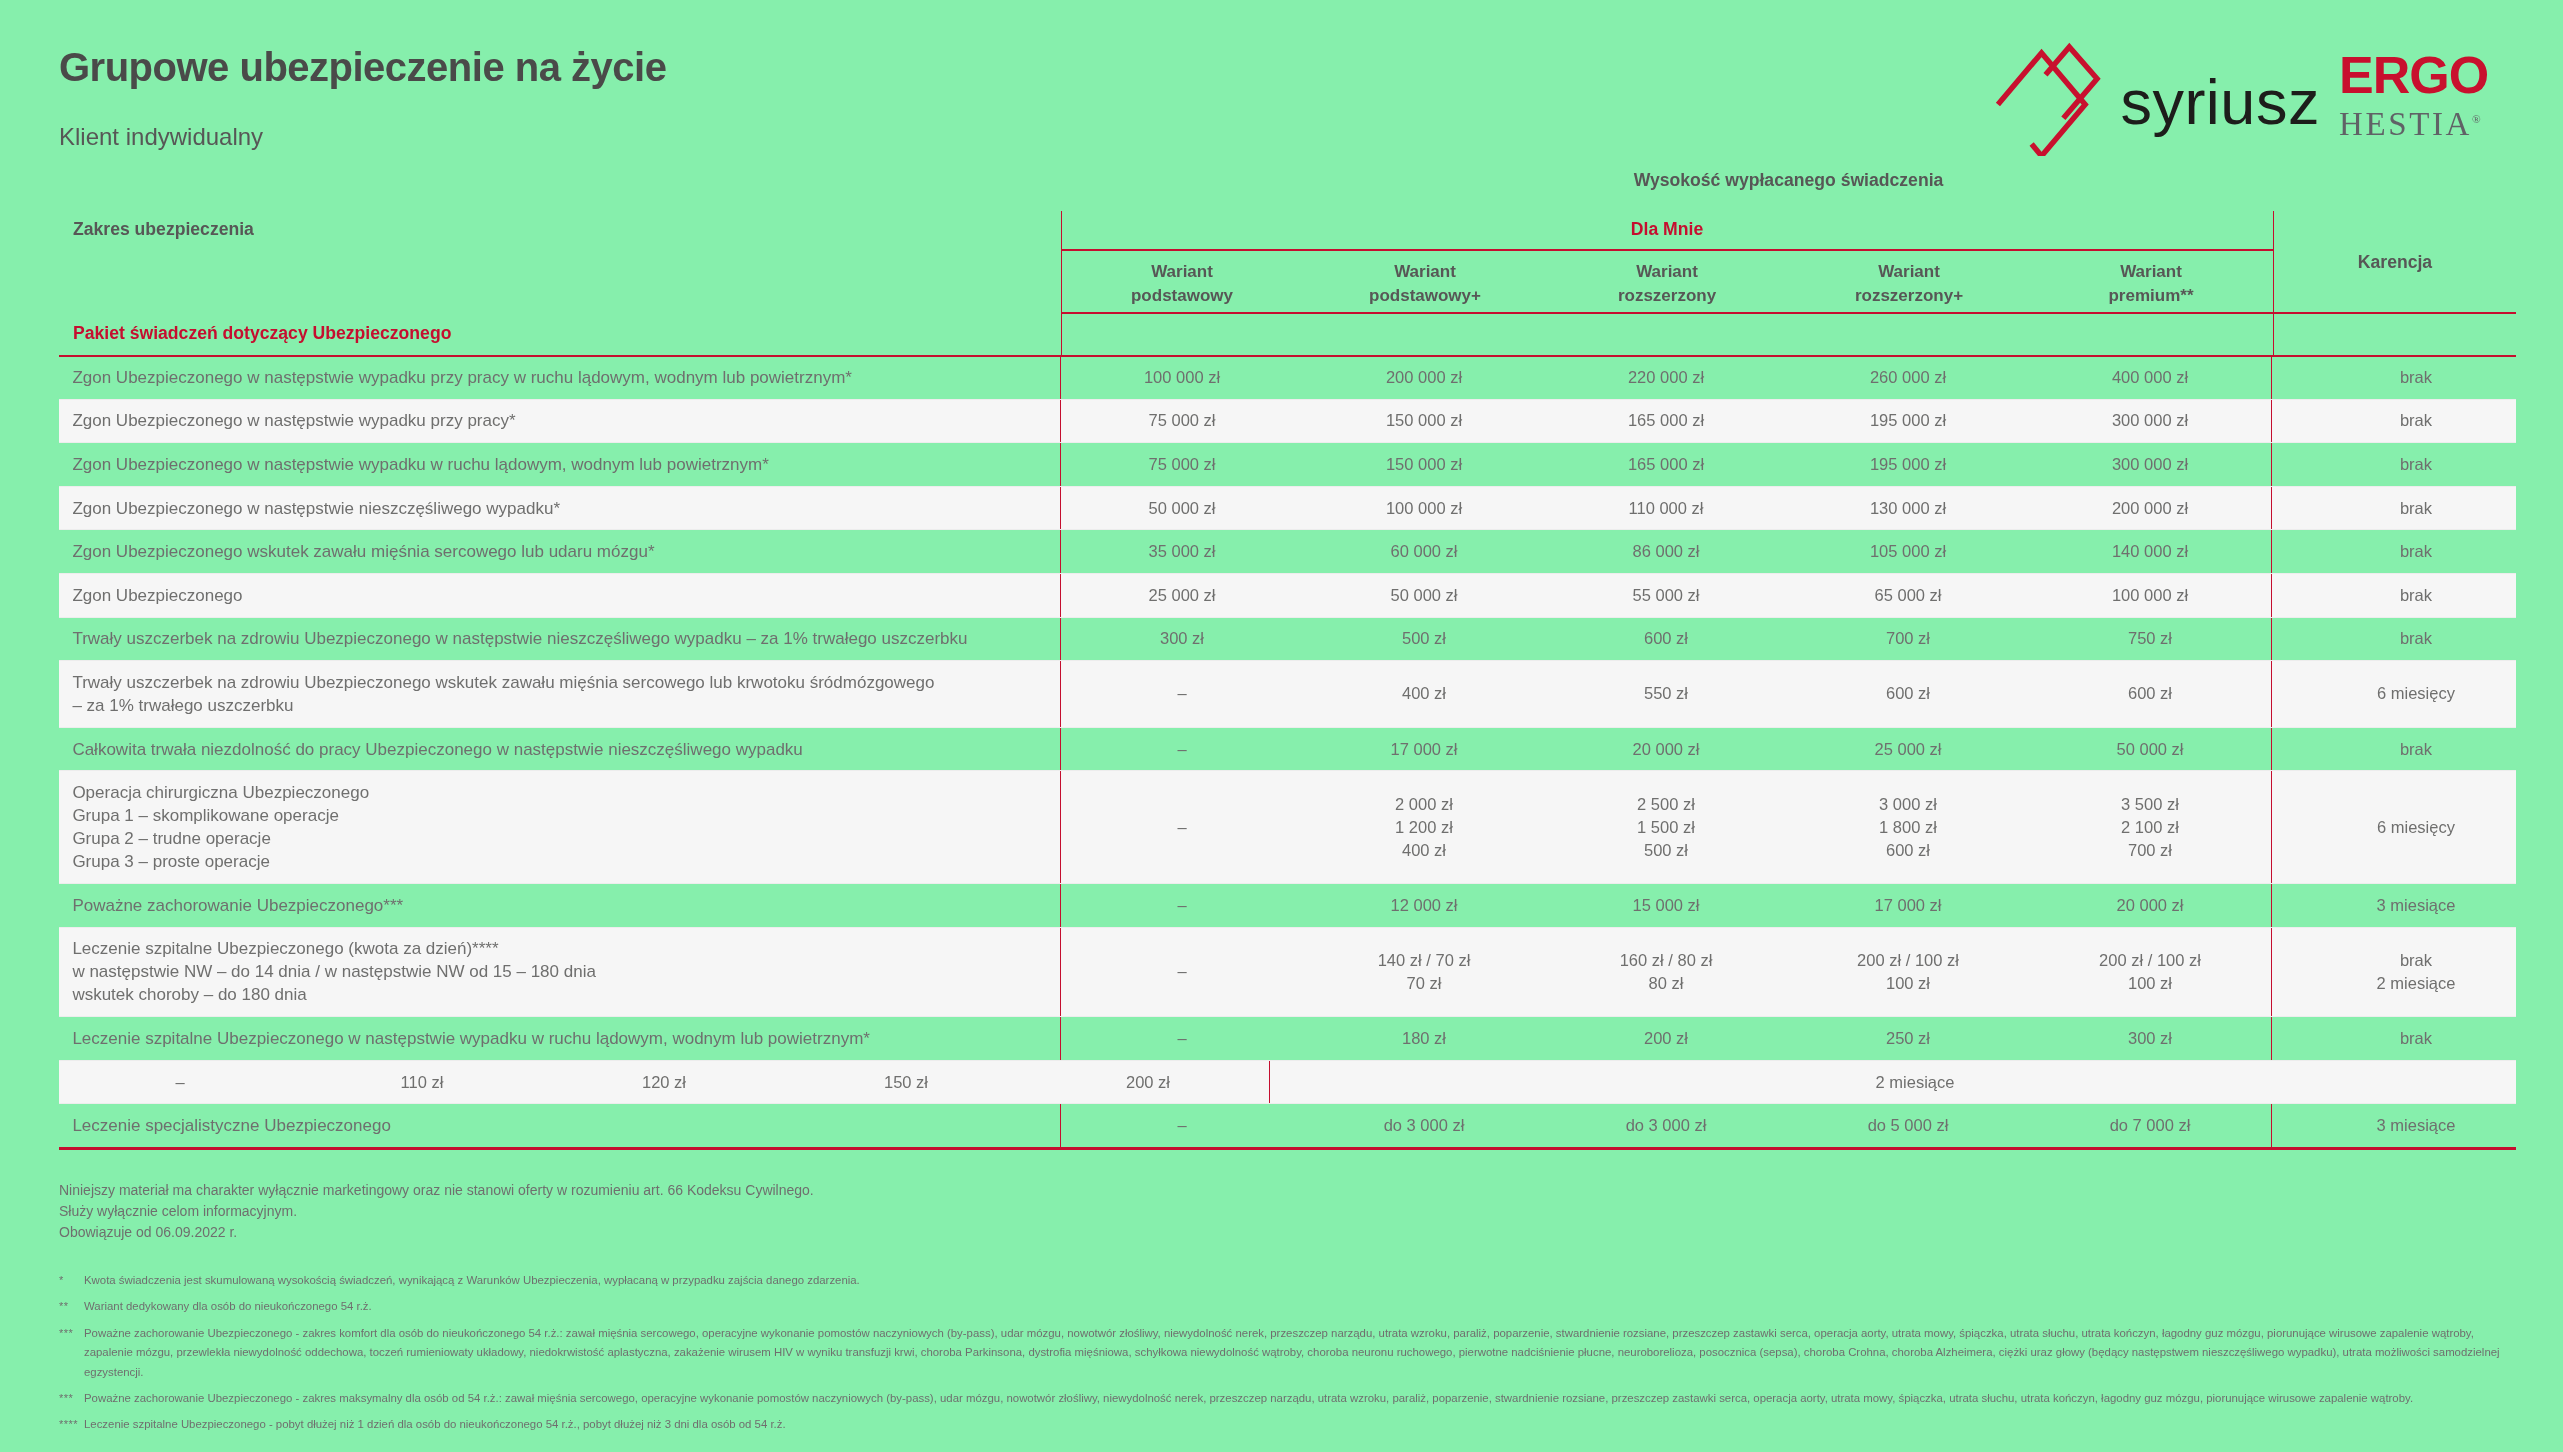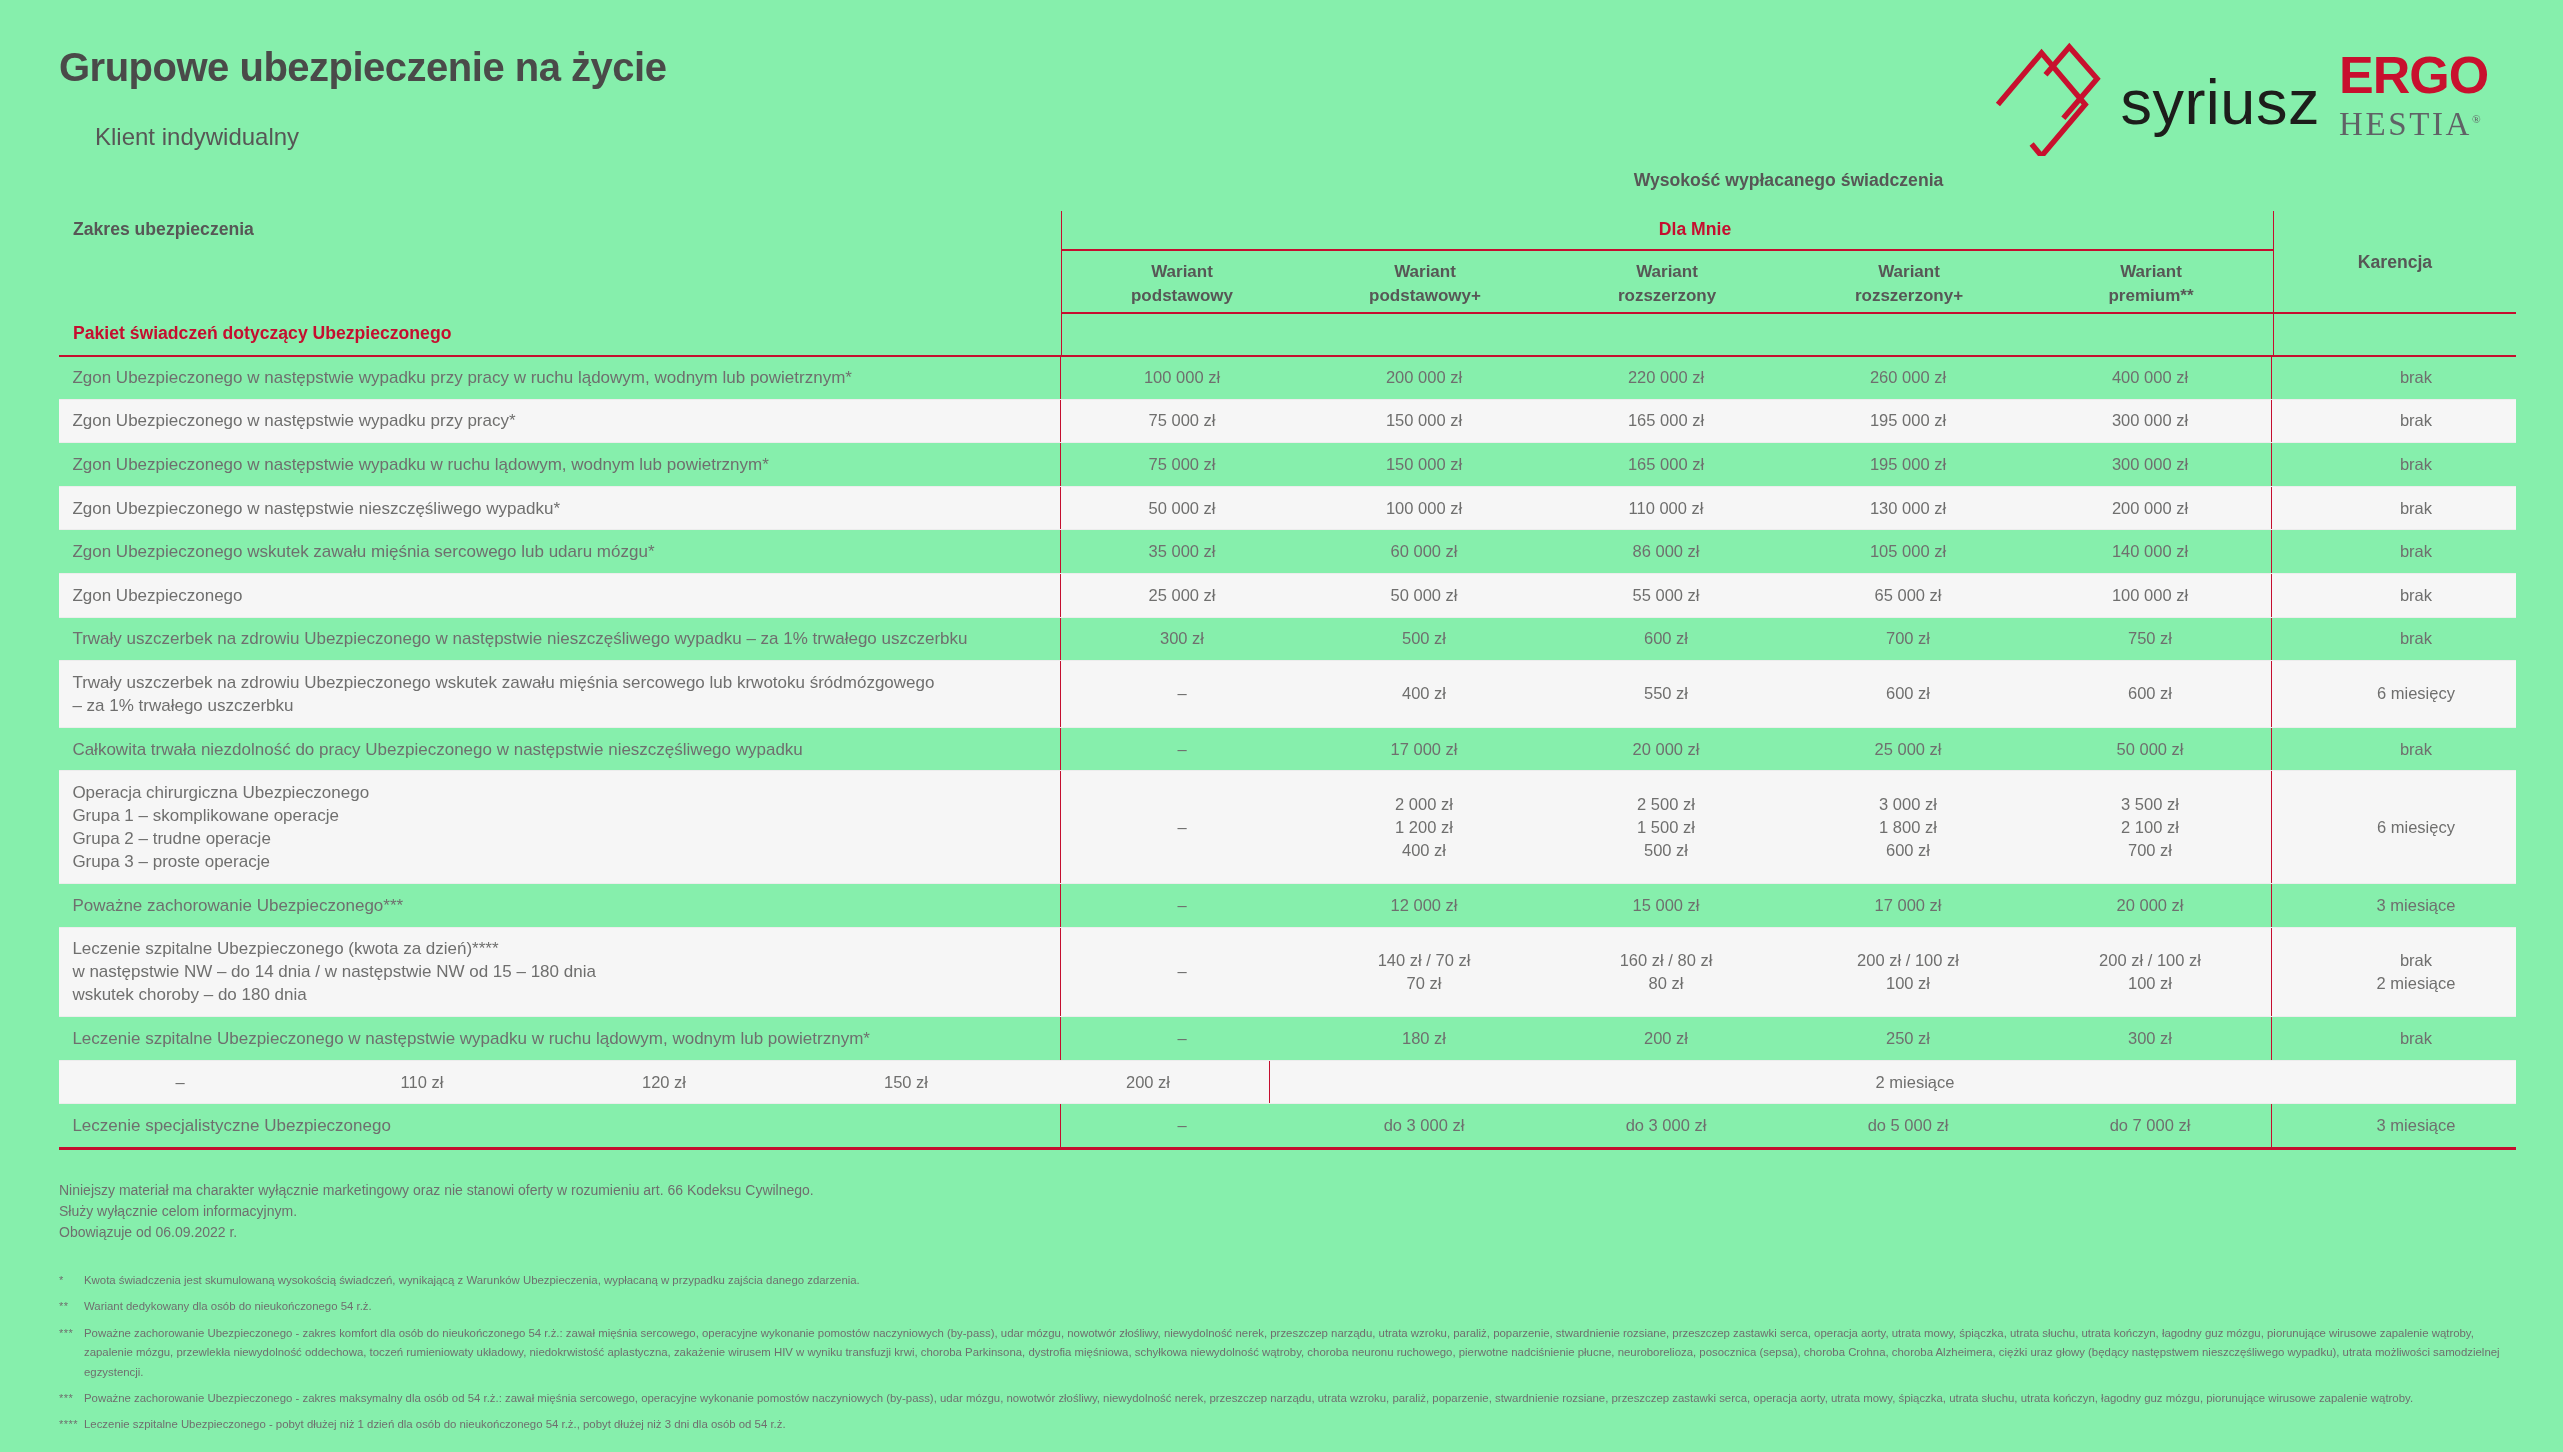--- a/index.html
+++ b/index.html
@@ -13,34 +13,34 @@
   }
   html,body{margin:0;padding:0;background:#fff;}
   .page{
     position:relative;width:2563px;height:1452px;background:#86efac;
     font-family:"Liberation Sans",sans-serif;overflow:hidden;color:var(--body);
   }
   .abs{position:absolute;}
 
   
   .doc-title{left:59px;top:45px;font-size:40px;font-weight:bold;color:var(--title);letter-spacing:-0.5px;}
-  .doc-subtitle{left:59px;top:123px;font-size:24px;color:var(--dark);margin-left:36px;}
+  .doc-subtitle{left:59px;top:123px;font-size:24px;color:var(--dark);}
 
   .syriusz{left:1988px;top:41px;display:flex;align-items:center;}
   .syriusz svg{display:block;}
   .syriusz-text{font-size:63px;color:#1d1d1b;letter-spacing:0.5px;margin-left:13.4px;margin-top:7.2px;}
   .ergo{left:2339px;top:50px;width:184px;}
   .ergo-line1{font-size:52px;font-weight:bold;color:var(--ergo-red);letter-spacing:-1px;line-height:50px;}
   .ergo-line2{font-family:"Liberation Serif",serif;font-size:33px;color:#606266;letter-spacing:2.6px;line-height:38px;}
   .ergo-reg{font-size:11.4px;color:#606266;vertical-align:super;letter-spacing:0;}
 
   
   .tbl-top-header{left:1061px;top:170px;width:1455px;text-align:center;font-size:17.6px;font-weight:bold;color:var(--dark);}
   .zakres-label{left:73px;top:219px;font-size:17.6px;font-weight:bold;color:var(--dark);}
-  .dla-mnie{left:1061px;top:219px;width:1212px;text-align:center;font-size:17.6px;font-weight:bold;color:var(--accent);margin-left:28px;}
+  .dla-mnie{left:1061px;top:219px;width:1212px;text-align:center;font-size:17.6px;font-weight:bold;color:var(--accent);}
   .karencja-label{left:2274px;top:252px;width:242px;text-align:center;font-size:17.6px;font-weight:bold;color:var(--dark);}
   .line-a{left:1061px;top:249px;width:1212px;height:1.5px;background:var(--accent);}
   .line-b{left:1061px;top:312px;width:1455px;height:1.5px;background:var(--accent);}
   .line-c{left:59px;top:355px;width:2457px;height:1.5px;background:var(--accent);}
   .vline{width:1px;background:var(--accent);top:211px;height:145px;}
   .vline.v1{left:1061px;}
   .vline.v2{left:2273px;}
   .variant-header{top:260px;width:242px;text-align:center;font-size:17px;font-weight:bold;color:var(--dark);line-height:24px;white-space:pre-line;}
   .section-label{left:73px;top:323px;font-size:17.6px;font-weight:bold;color:var(--accent);}
 

